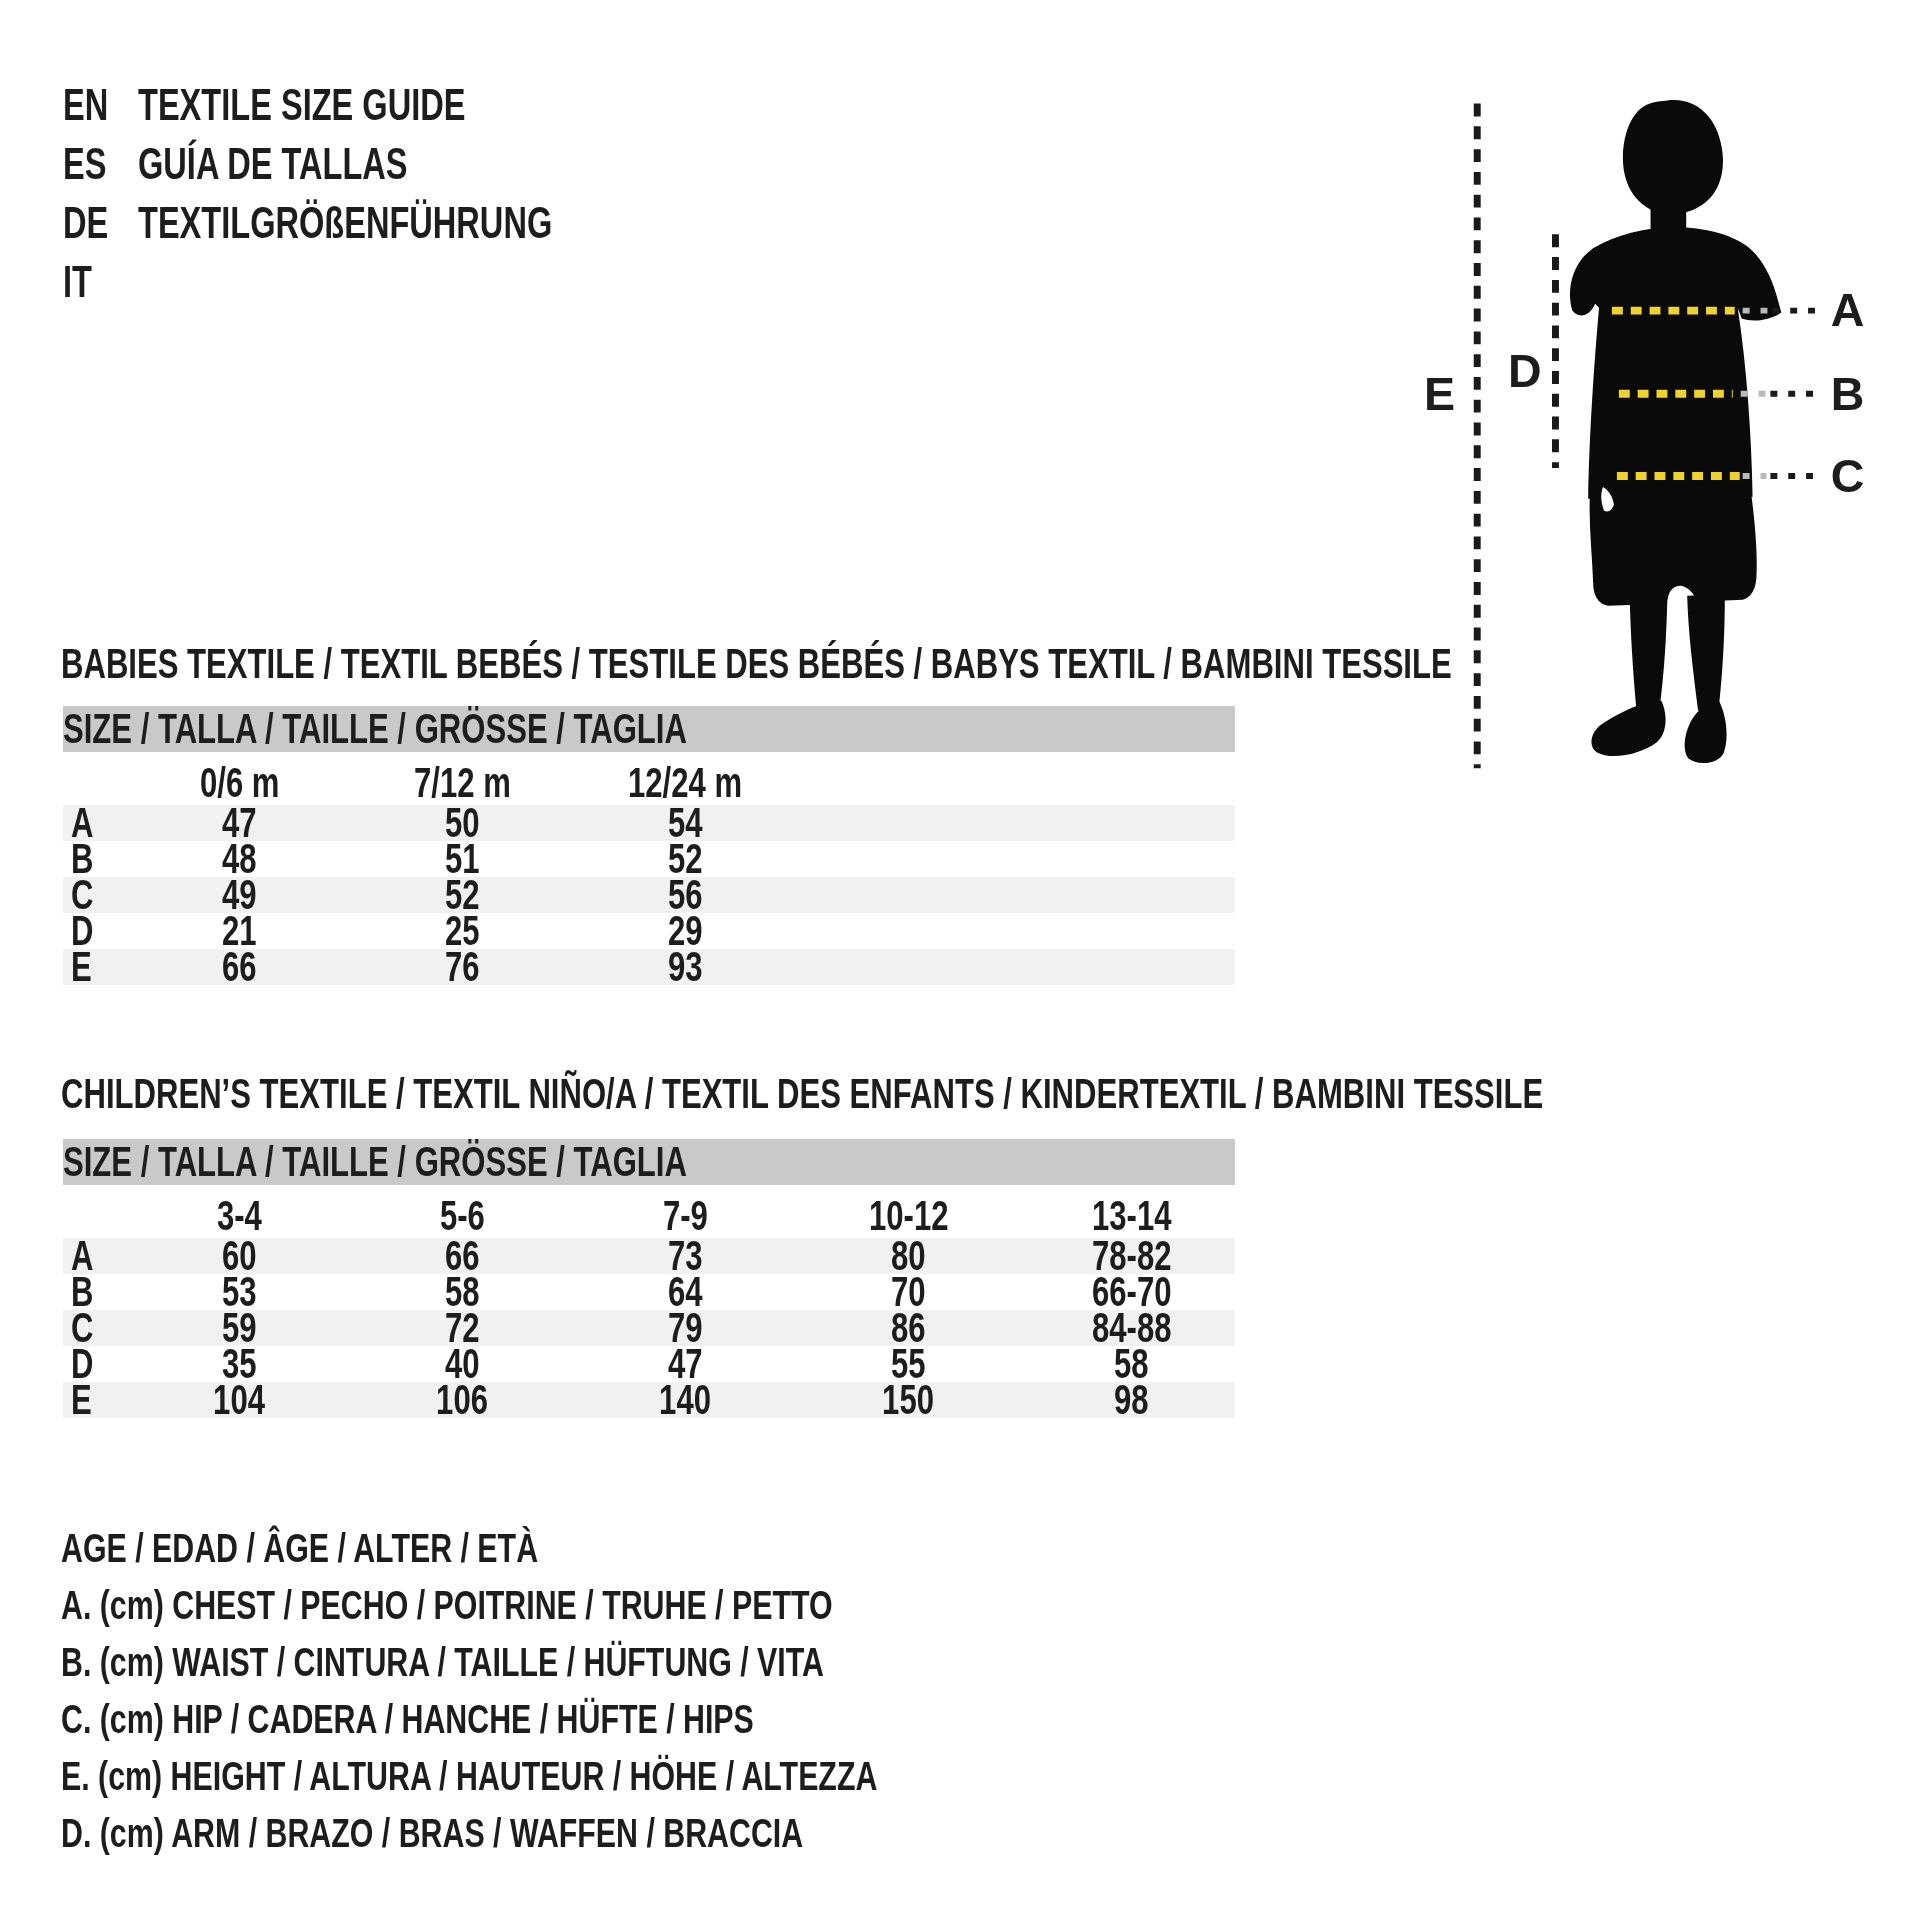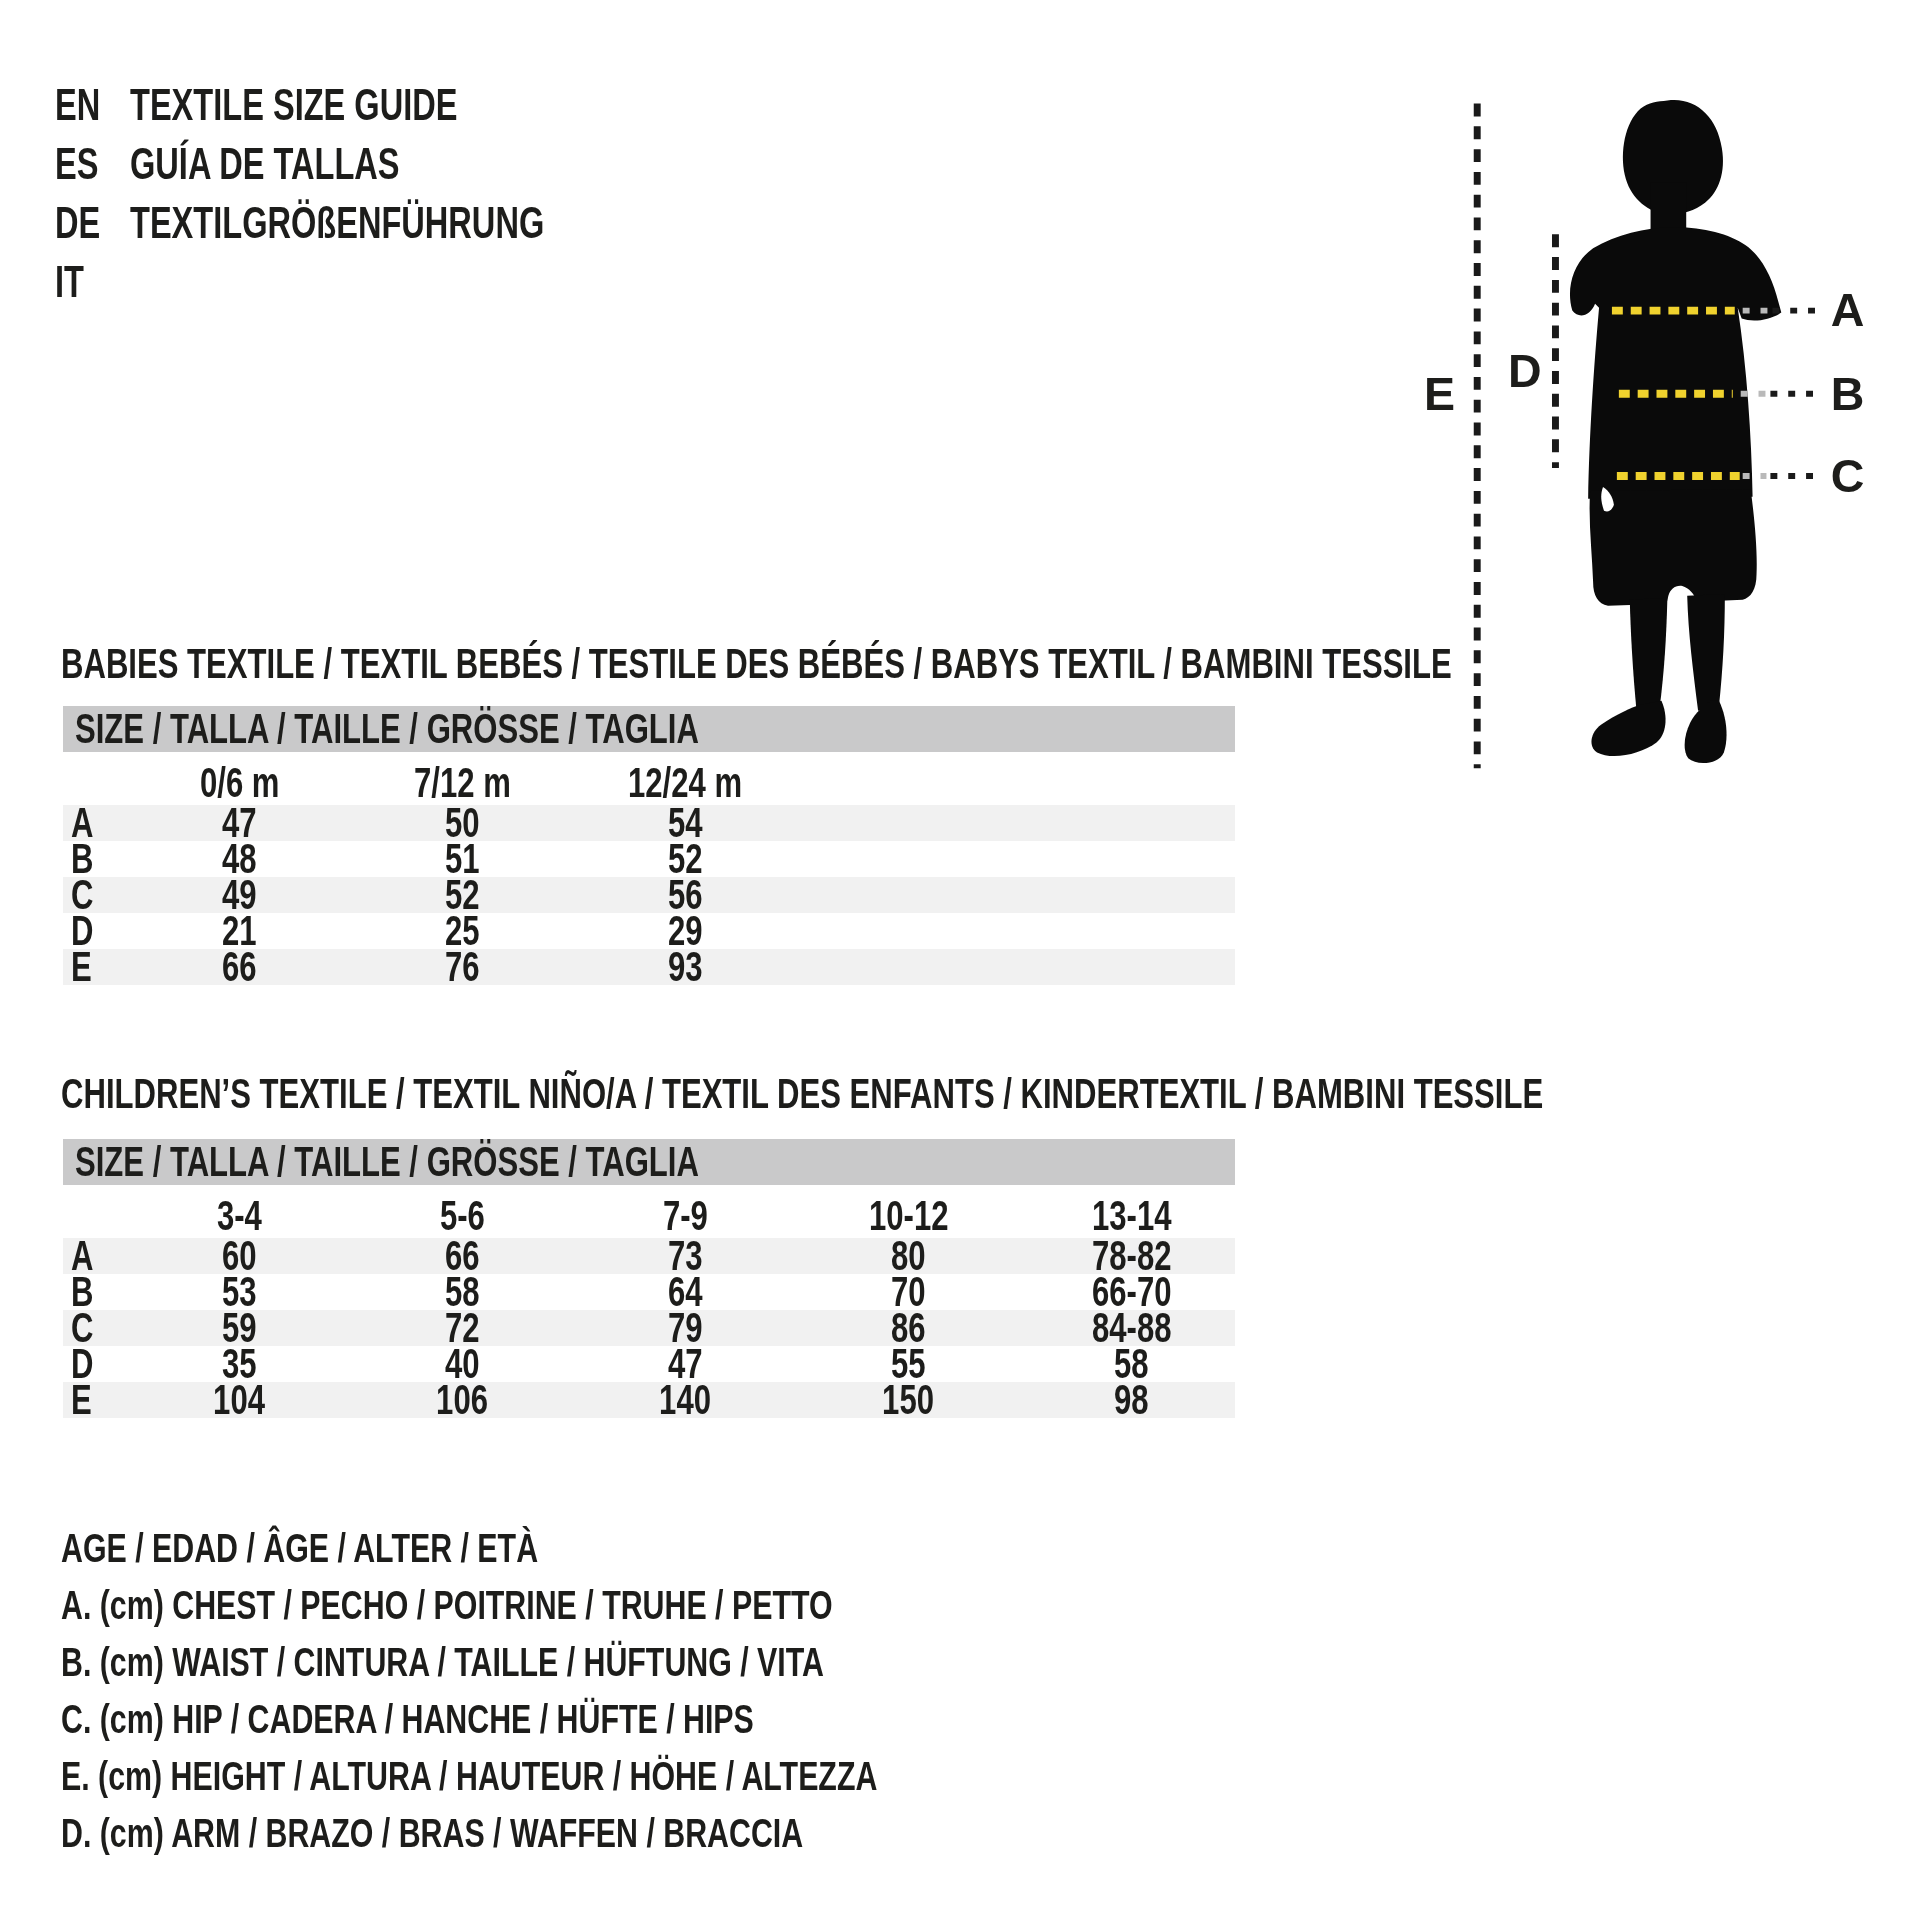--- a/index.html
+++ b/index.html
@@ -5,38 +5,38 @@
   html,body{margin:0;padding:0;}
   body{
     width:1927px;height:1927px;position:relative;background:#ffffff;
     font-family:"Liberation Sans","DejaVu Sans",sans-serif;
     color:#1d1d1b;overflow:hidden;
   }
   .cx{display:inline-block;transform:scaleX(0.74);transform-origin:0 50%;white-space:nowrap;}
   .cxc{display:inline-block;transform:scaleX(0.74);transform-origin:50% 50%;white-space:nowrap;}
 
   
-  .lang-list{position:absolute;left:55px;top:75px;}
+  .lang-list{position:absolute;left:63px;top:75px;}
   .lang-row{display:flex;height:59px;align-items:center;font-weight:700;font-size:44px;}
   .lang-code{width:75px;flex:0 0 75px;}
   .lang-title{flex:1;}
 
   
   .figure-svg{position:absolute;left:1386px;top:59px;width:541px;height:733px;}
   .figure-svg text{font-family:"Liberation Sans","DejaVu Sans",sans-serif;font-weight:700;font-size:47px;fill:#1d1d1b;}
 
   
   .section-heading{position:absolute;left:61px;font-weight:700;font-size:42px;white-space:nowrap;}
   .heading-babies{top:640px;}
   .heading-children{top:1070px;}
 
   .size-table{position:absolute;left:63px;width:1172px;}
   .table-babies{top:706px;}
   .table-children{top:1139px;}
-  .size-bar{height:46px;background:#c9c9ca;display:flex;align-items:center;padding-left:12px;box-sizing:border-box;font-weight:700;font-size:42px;margin-bottom:11px;}
+  .size-bar{height:46px;background:#c9c9ca;display:flex;align-items:center;box-sizing:border-box;font-weight:700;font-size:42px;margin-bottom:11px;}
   .t-row{display:flex;height:36px;align-items:center;font-weight:700;font-size:42px;}
   .t-row.header{height:40px;margin-bottom:2px;}
   .t-row.stripe{background:#f1f1f1;}
   .t-cell{width:223px;flex:0 0 223px;text-align:center;}
   .t-label{width:65px;flex:0 0 65px;text-align:left;padding-left:8px;box-sizing:border-box;}
 
   
   .legend{position:absolute;left:61px;top:1525px;}
   .legend-line{height:57px;display:flex;font-weight:700;font-size:41px;white-space:nowrap;}
 </style>

